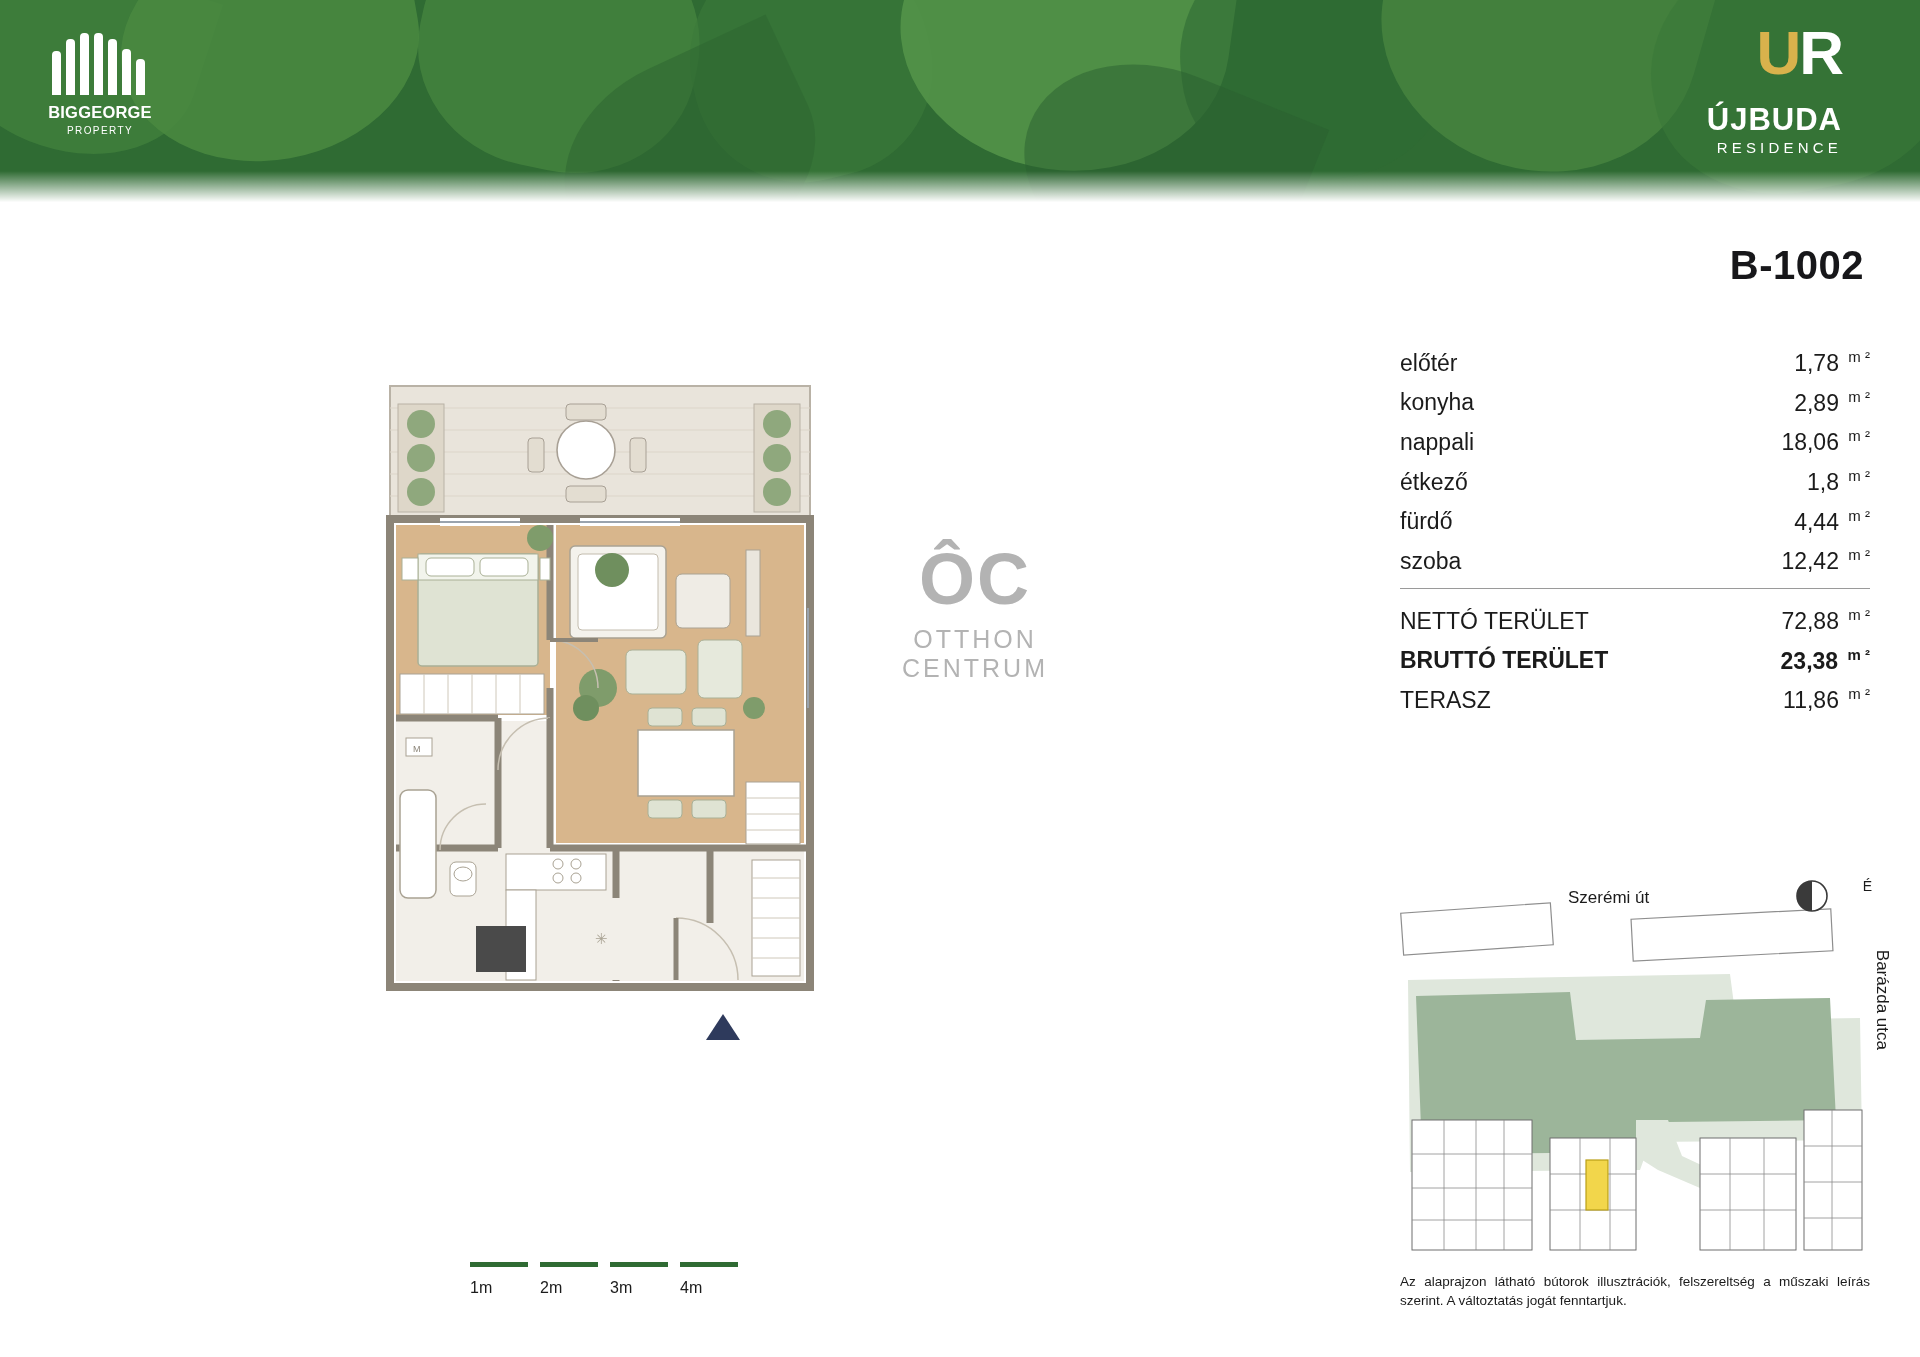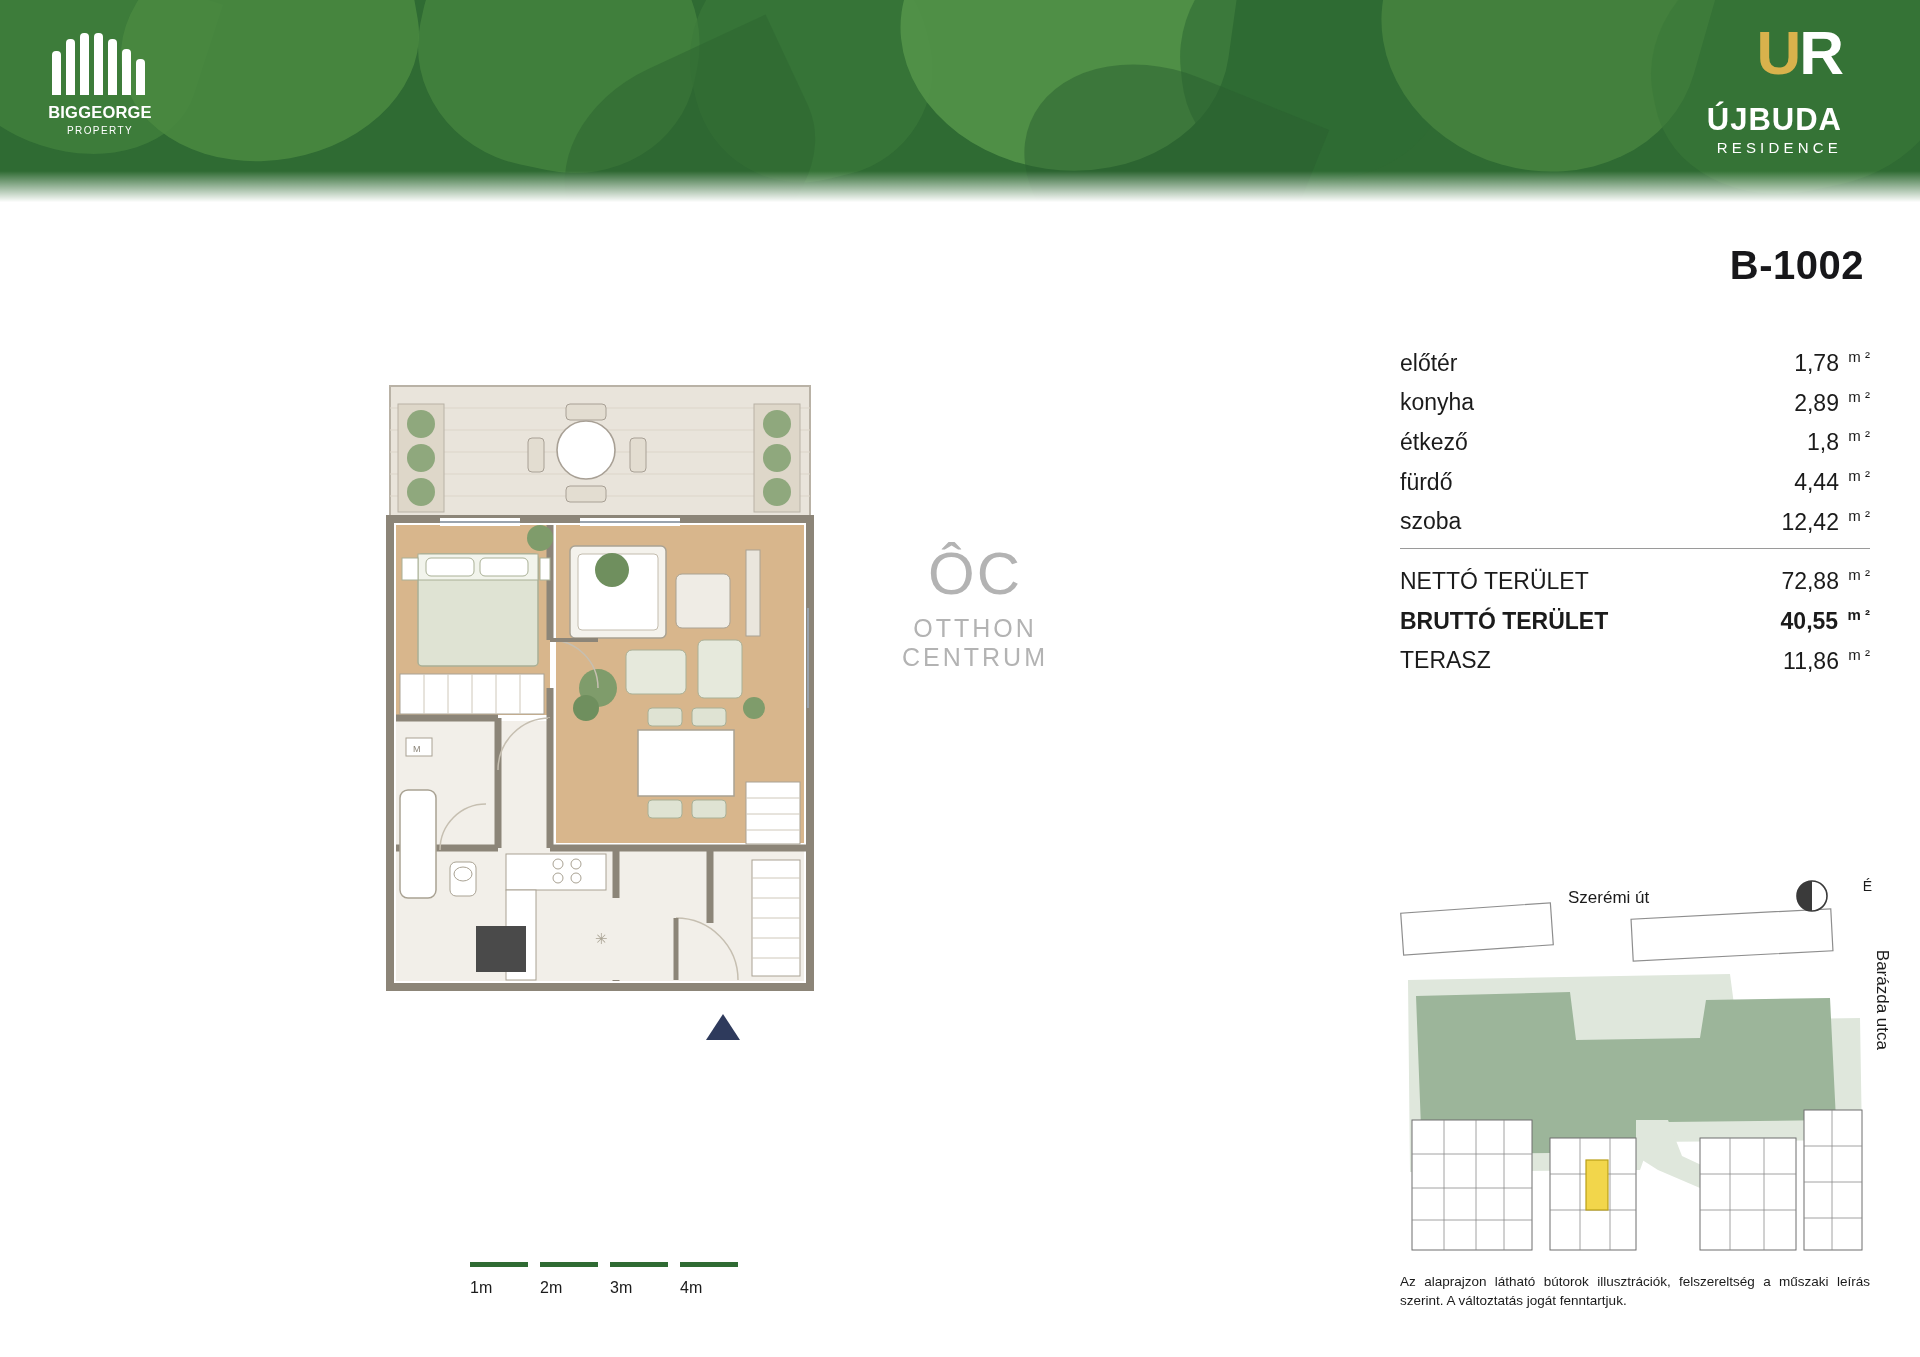--- a/index.html
+++ b/index.html
@@ -112,21 +112,21 @@
     position: absolute; left: 380px; top: 378px;
     width: 440px; height: 630px;
   }
   .plan svg { display: block; }
 
   .oc-logo {
     position: absolute; left: 880px; top: 545px;
     width: 190px; text-align: center;
     color: #b3b3b3;
   }
-  .oc-mark { font-size: 60px; font-weight: normal; line-height: .95; letter-spacing: 2px; }
+  .oc-mark { font-size: 72px; font-weight: bold; line-height: .95; letter-spacing: 2px; }
   .oc-t1 { font-size: 25px; letter-spacing: 3px; margin-top: 12px; }
   .oc-t2 { font-size: 25px; letter-spacing: 3px; }
 
   
   .north-arrow {
     position: absolute; left: 706px; top: 1014px;
     width: 0; height: 0;
     border-left: 17px solid transparent;
     border-right: 17px solid transparent;
     border-bottom: 26px solid #2e3a5c;
@@ -216,41 +216,45 @@
 <div class="areas">
   <div class="area-row">
     <span>előtér</span>
     <span class="val"><span>1,78</span> <span class="unit">m ²</span></span>
   </div>
   <div class="area-row">
     <span>konyha</span>
     <span class="val"><span>2,89</span> <span class="unit">m ²</span></span>
   </div>
   <div class="area-row">
+    <span>nappali</span>
+    <span class="val"><span>18,06</span> <span class="unit">m ²</span></span>
+  </div>
+  <div class="area-row">
     <span>étkező</span>
     <span class="val"><span>1,8</span> <span class="unit">m ²</span></span>
   </div>
   <div class="area-row">
     <span>fürdő</span>
     <span class="val"><span>4,44</span> <span class="unit">m ²</span></span>
   </div>
   <div class="area-row">
     <span>szoba</span>
     <span class="val"><span>12,42</span> <span class="unit">m ²</span></span>
   </div>
 
   <div class="area-sep"></div>
 
   <div class="area-row total">
     <span>NETTÓ TERÜLET</span>
     <span class="val"><span>72,88</span> <span class="unit">m ²</span></span>
   </div>
   <div class="area-row total bold">
     <span>BRUTTÓ TERÜLET</span>
-    <span class="val"><span>40,55</span> <span class="unit">m ²</span></span>
+    <span class="val"><span>23,38</span> <span class="unit">m ²</span></span>
   </div>
   <div class="area-row total">
     <span>TERASZ</span>
     <span class="val"><span>11,86</span> <span class="unit">m ²</span></span>
   </div>
 </div>
 
 <div class="plan">
 <svg width="440" height="630" viewBox="0 0 440 630" xmlns="http://www.w3.org/2000/svg">
 

